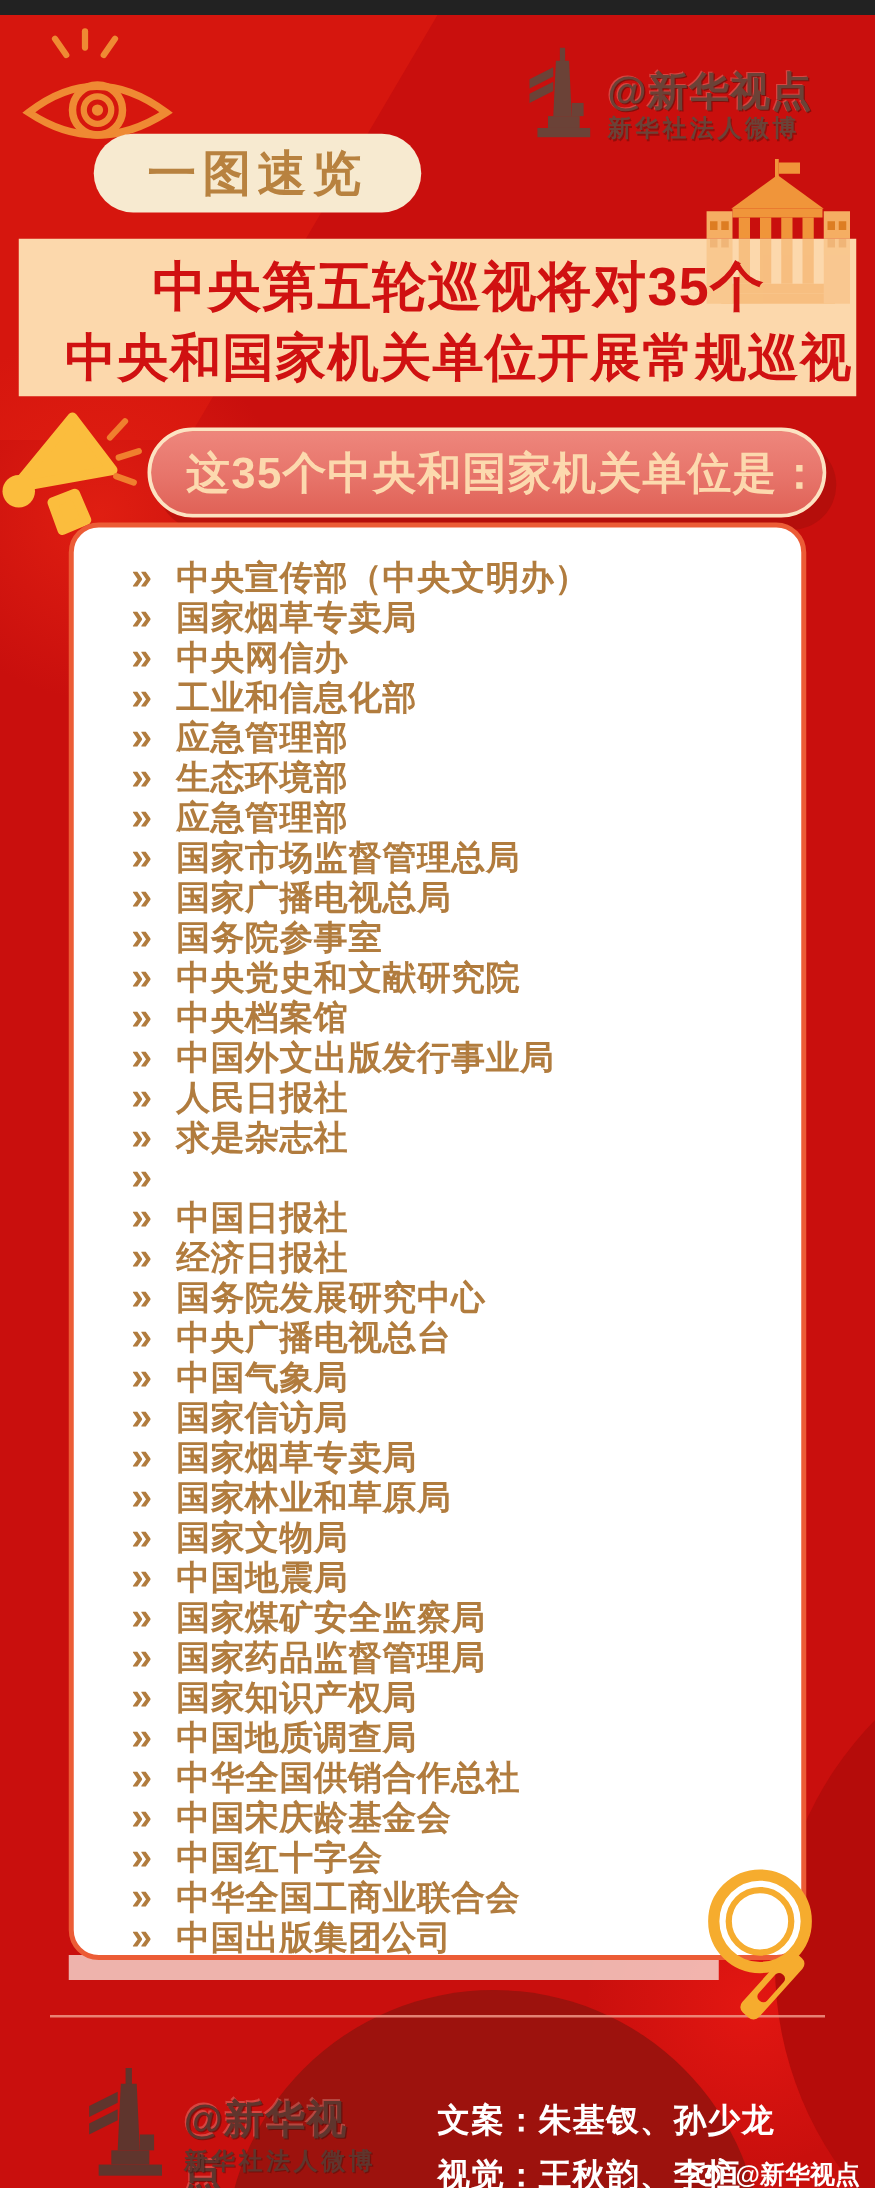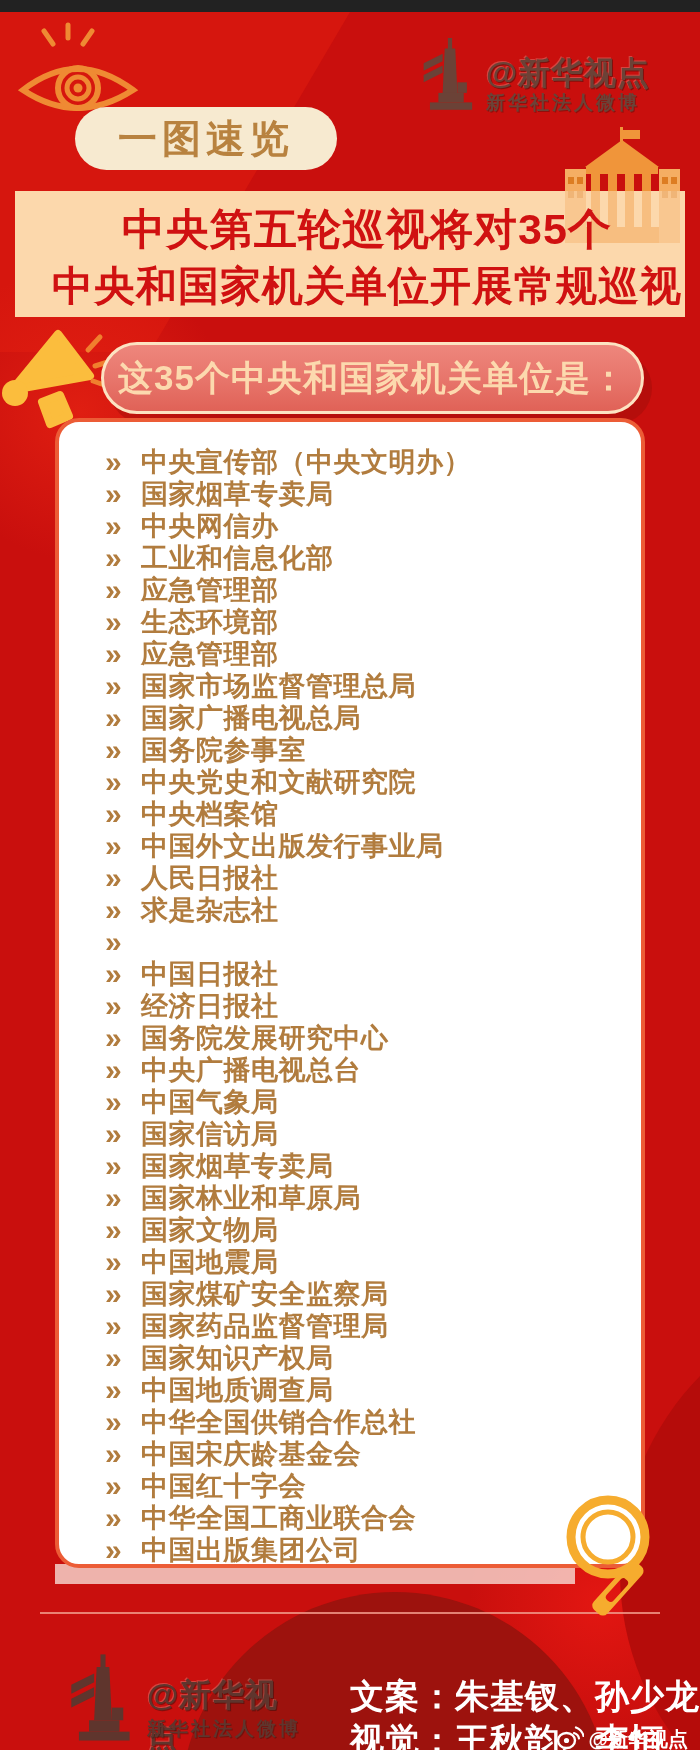--- a/index.html
+++ b/index.html
@@ -36,25 +36,25 @@
   .building{position:absolute;left:565px;top:115px;width:115px;height:120px;}
   .building.top-part{z-index:2;clip-path:inset(0 0 56px 0);}
   .building.ghost-part{z-index:3;clip-path:inset(64px 0 0 0);opacity:.38;}
   .title-band{position:absolute;left:15px;top:179px;width:670px;height:126px;
     background:var(--band_peach,#fcd8ac);z-index:2;}
   .title-line{position:absolute;left:0;width:670px;text-align:center;z-index:4;
     font-weight:900;color:var(--title_red,#d01111);padding-left:32px;}
   .title-line.l1{top:189px;font-size:43px;letter-spacing:1px;}
   .title-line.l2{top:247px;font-size:41px;letter-spacing:1px;}
   .megaphone{position:absolute;left:0px;top:310px;width:115px;height:115px;z-index:2;}
-  .pill{position:absolute;left:101px;top:330px;width:543px;height:72px;border-radius:38px;
+  .pill{position:absolute;left:118px;top:330px;width:543px;height:72px;border-radius:38px;
     background:linear-gradient(180deg,#ee867c 0%,var(--pill_salmon,#e7746a) 55%,#e06257 100%);
     border:3px solid var(--pill_border,#fce3c2);box-sizing:border-box;z-index:3;
     box-shadow:8px 10px 0 rgba(150,12,9,.38);
-    display:flex;align-items:center;justify-content:center;}
+    display:flex;align-items:center;justify-content:flex-end;}
   .pill-text{font-size:35px;font-weight:800;color:var(--pill_text,#fcd9ae);letter-spacing:1px;}
   
   .card-shadow{position:absolute;left:55px;top:1552px;width:520px;height:20px;
     background:rgba(248,220,212,.8);z-index:1;}
   .card{position:absolute;left:55px;top:406px;width:590px;height:1150px;background:#fff;
     border:4px solid var(--card_border,#ec5c36);border-radius:24px;box-sizing:border-box;z-index:3;}
   .org-list{list-style:none;margin:0;padding:24px 10px 0 46px;}
   .org-item{display:flex;align-items:center;height:32px;}
   .chev{font-size:30px;font-weight:800;color:var(--item_brown,#b17c3e);width:36px;flex:0 0 36px;
     line-height:30px;}
@@ -62,21 +62,21 @@
     white-space:nowrap;}
   .magnifier{position:absolute;left:550px;top:1478px;width:150px;height:150px;z-index:5;}
   
   .divider{position:absolute;left:40px;top:1600px;width:620px;height:2px;
     background:rgba(240,150,135,.85);z-index:2;}
   .brand-foot{position:absolute;left:65px;top:1642px;width:240px;height:100px;z-index:2;}
   .brand-foot .monument{position:absolute;left:0;top:0;width:76px;height:92px;}
   .brand-foot .brand-handle{left:82px;top:20px;font-size:32px;color:var(--footer_brown,#5f352d);}
   .brand-foot .brand-sub{left:82px;top:62px;font-size:19px;color:var(--footer_brown,#5f352d);}
   .credits{position:absolute;left:350px;top:1662px;z-index:2;color:#fff;font-weight:700;}
-  .credit-line{font-size:34px;line-height:44px;letter-spacing:1px;}
+  .credit-line{font-size:26px;line-height:44px;letter-spacing:1px;}
   .watermark{position:absolute;right:12px;top:1712px;height:30px;display:flex;align-items:center;z-index:2;}
   .watermark .wm-text{color:#fff;font-size:20px;font-weight:700;margin-left:4px;}
 </style>
 </head>
 <body>
 
 <div class="poster">
 
   <div class="bg-tl"></div>
   <div class="bg-mega-glow"></div>

